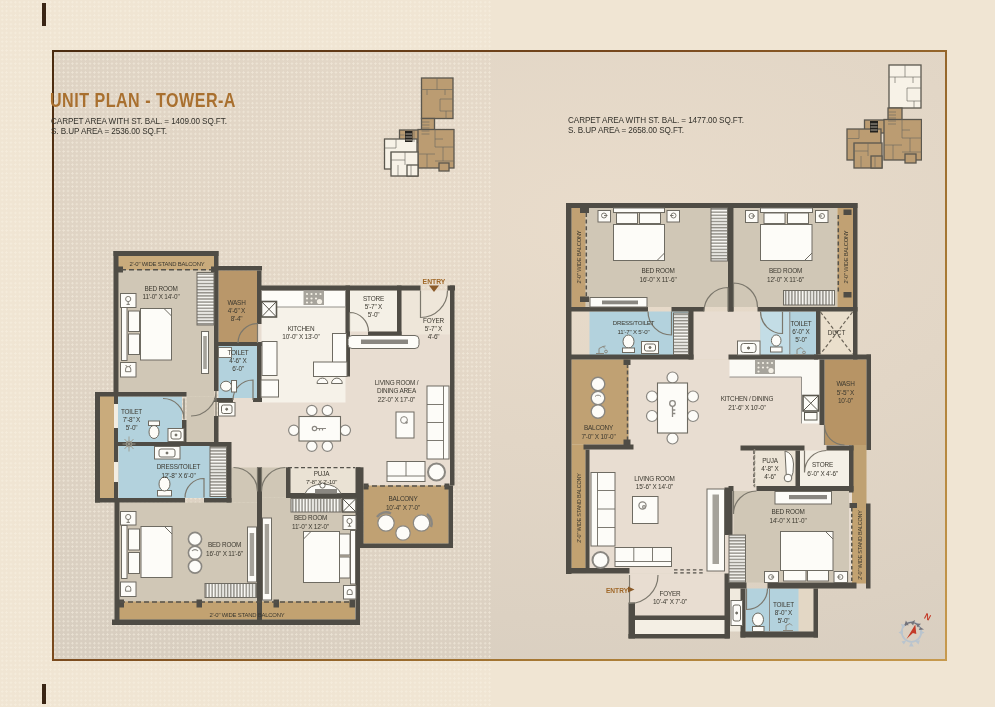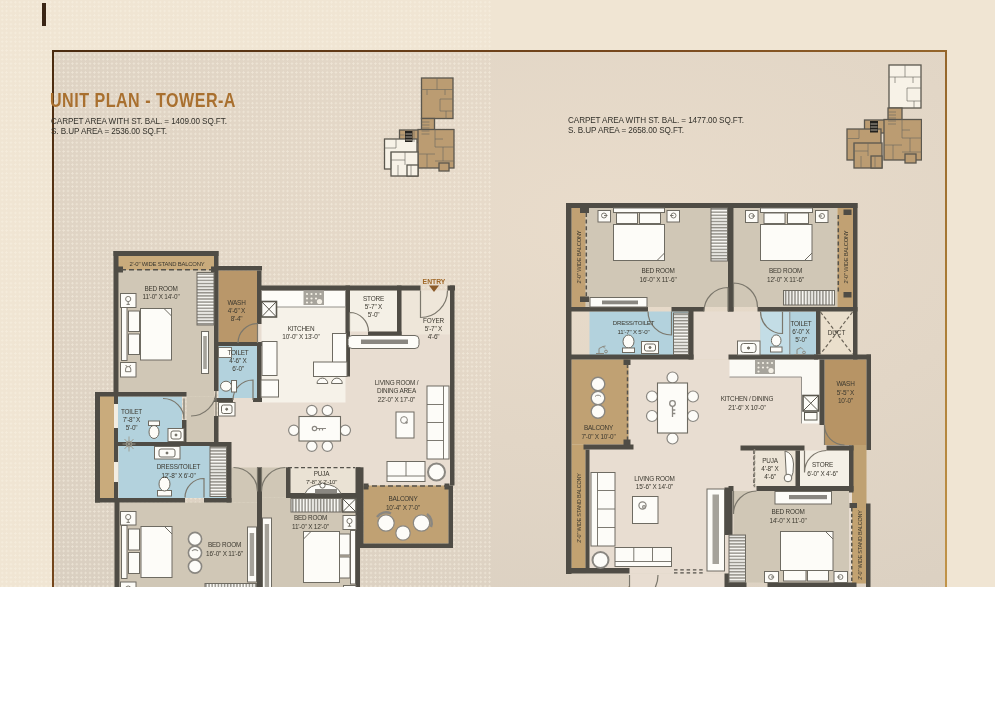--- a/index.html
+++ b/index.html
@@ -1,16 +1,16 @@
 <!DOCTYPE html>
 <html><head>
 <meta charset="utf-8">
 <style>
   html,body{margin:0;padding:0;}
-  #page{position:relative;width:995px;height:587px;overflow:hidden;
+  #page{position:relative;width:995px;height:707px;overflow:hidden;
     background:#f0e5d3;font-family:"Liberation Sans",sans-serif;}
   .abs{position:absolute;}
   #framefill{left:52px;top:50px;width:893px;height:609px;
     background:radial-gradient(ellipse 900px 500px at 62% 28%,#e9dccb 0%,#e2d6c6 45%,#dcd1c2 80%,#d8cec0 100%);}
   #dots{left:0;top:0;width:492px;height:707px;pointer-events:none;
     background-image:radial-gradient(rgba(249,242,228,0.5) 0.9px, rgba(249,242,228,0) 1.25px);
     background-size:4.4px 4.4px;}
   #frameline{left:52px;top:50px;width:891px;height:607px;border:2px solid #6d441c;
     border-image:linear-gradient(135deg,#4a2b10,#7a4a1e 40%,#a97b35 75%,#c79a4e) 1;}
   .tick{width:4px;background:#3a2514;left:42px;}

